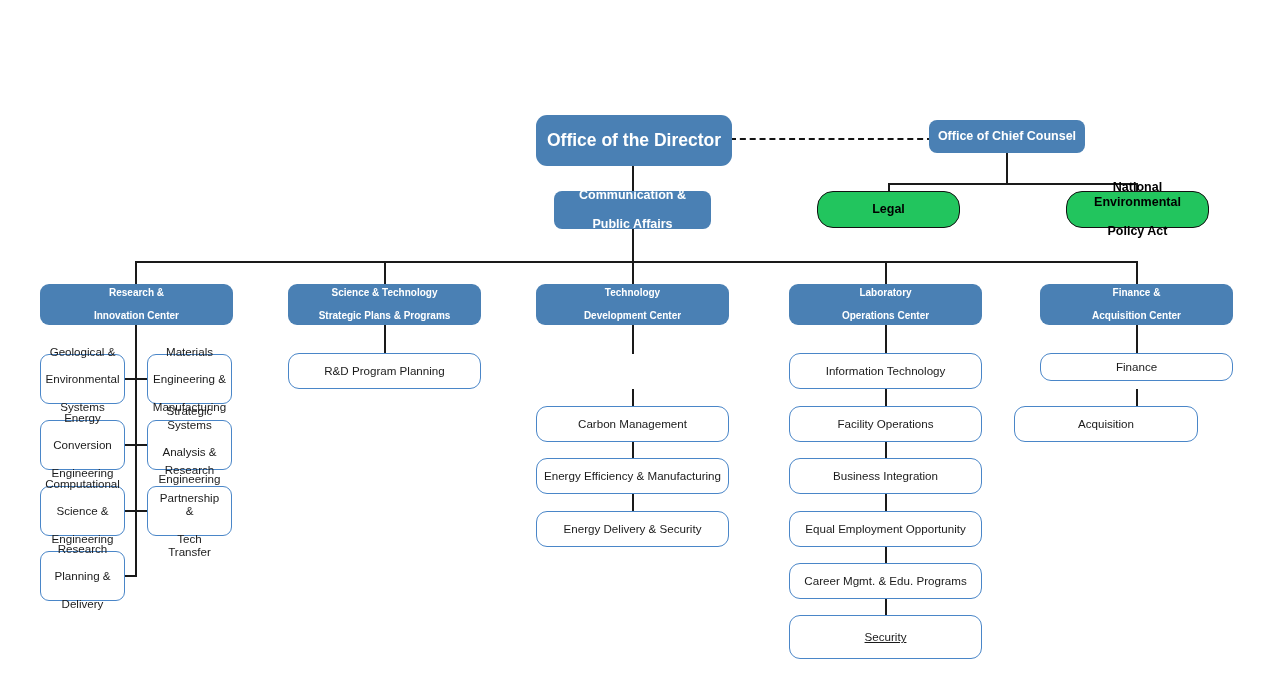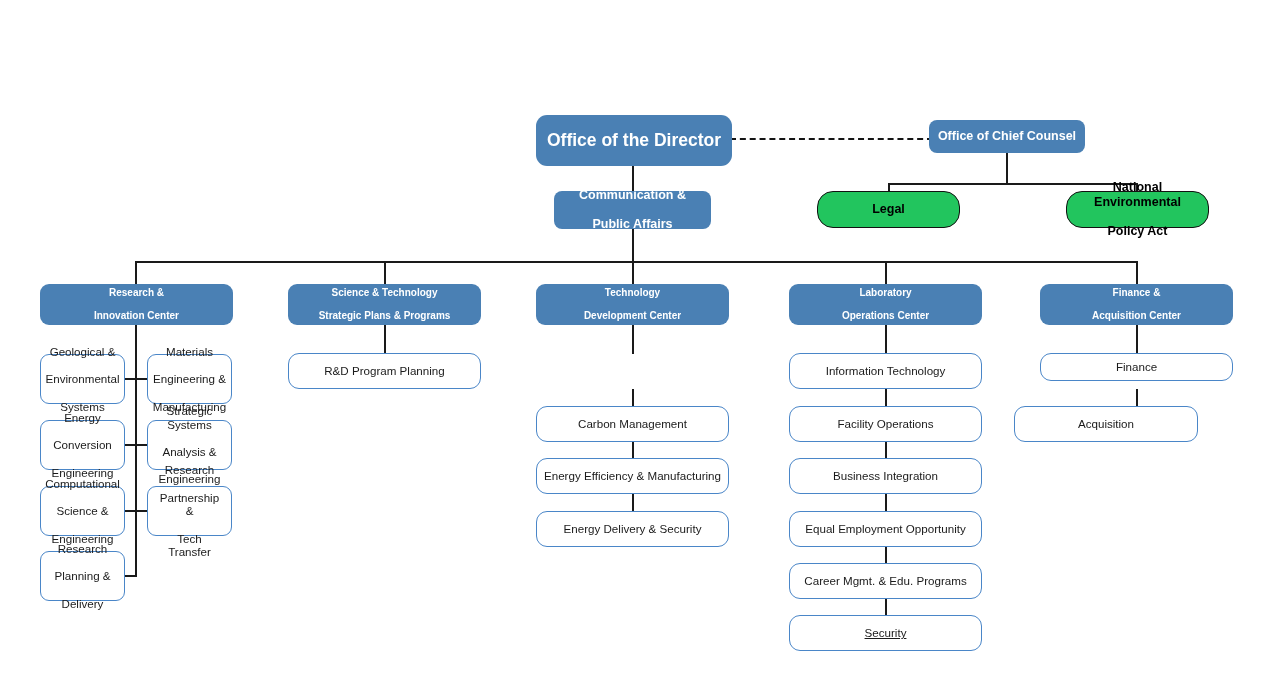--- a/index.html
+++ b/index.html
@@ -270,21 +270,21 @@
   </div>
   <div class="node n-white" style="left:789px; top:458px; width:193px; height:36px;">
     <span>Business Integration</span>
   </div>
   <div class="node n-white" style="left:789px; top:511px; width:193px; height:36px;">
     <span>Equal Employment Opportunity</span>
   </div>
   <div class="node n-white" style="left:789px; top:563px; width:193px; height:36px;">
     <span>Career Mgmt. &amp; Edu. Programs</span>
   </div>
-  <div class="node n-white" style="left:789px; top:615px; width:193px; height:36px;text-decoration:underline;">
+  <div class="node n-white" style="left:789px; top:615px; width:193px; height:44px;text-decoration:underline;">
     <span>Security</span>
   </div>
 
   <div class="node n-white" style="left:1040px; top:353px; width:193px; height:28px;">
     <span>Finance</span>
   </div>
   <div class="node n-white" style="left:1014px; top:406px; width:184px; height:36px;">
     <span>Acquisition</span>
   </div>
 

